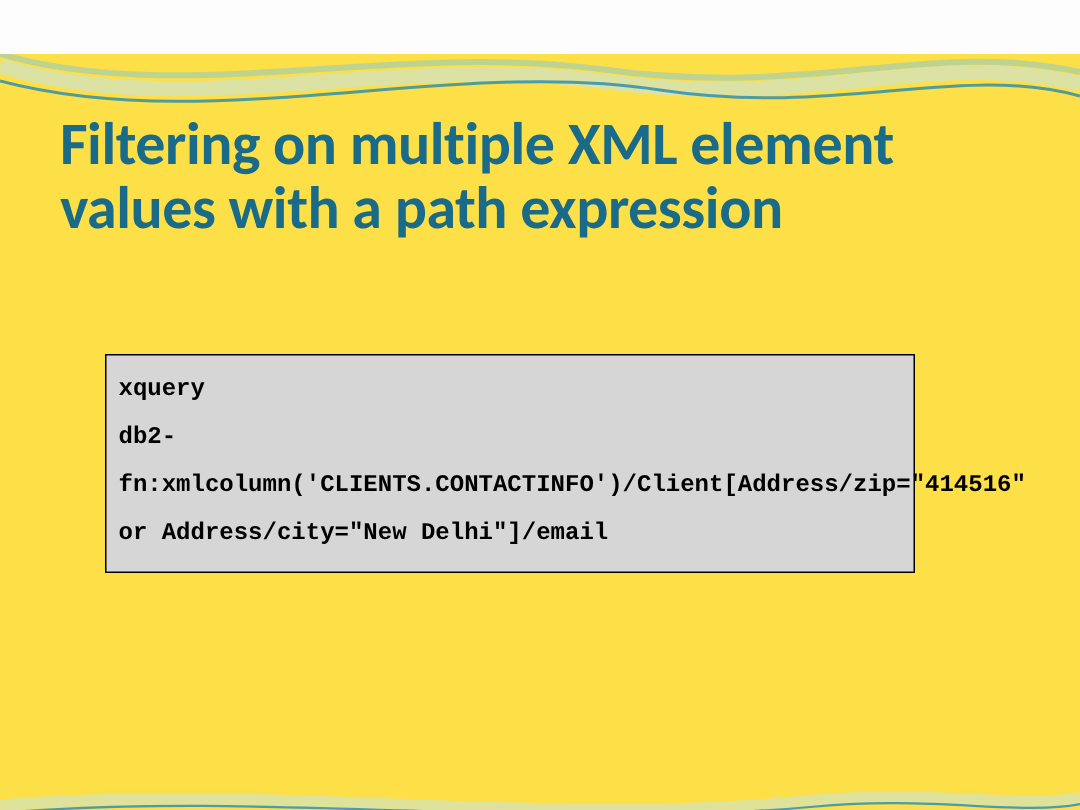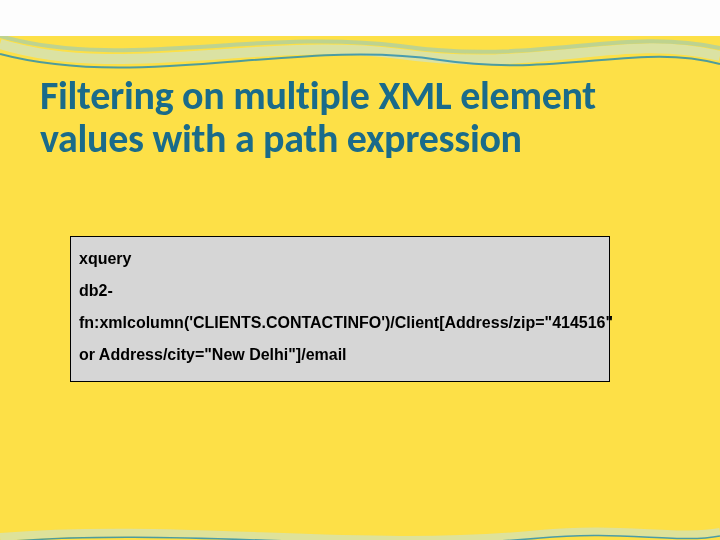--- a/index.html
+++ b/index.html
@@ -40,21 +40,21 @@
     letter-spacing: -0.3px;
   }
   .code-box {
     position: absolute;
     top: 200px;
     left: 70px;
     width: 540px;
     border: 1px solid #000;
     background: #d6d6d6;
     padding: 6px 20px 10px 8px;
-    font-family: Liberation Sans, sans-serif;
+    font-family: Liberation Mono, monospace;
     font-stretch: condensed;
     font-size: 16px;
     font-weight: bold;
     line-height: 2.0;
     color: #000;
   }
   .page-num {
     position: absolute;
     right: 40px;
     bottom: 8px;

